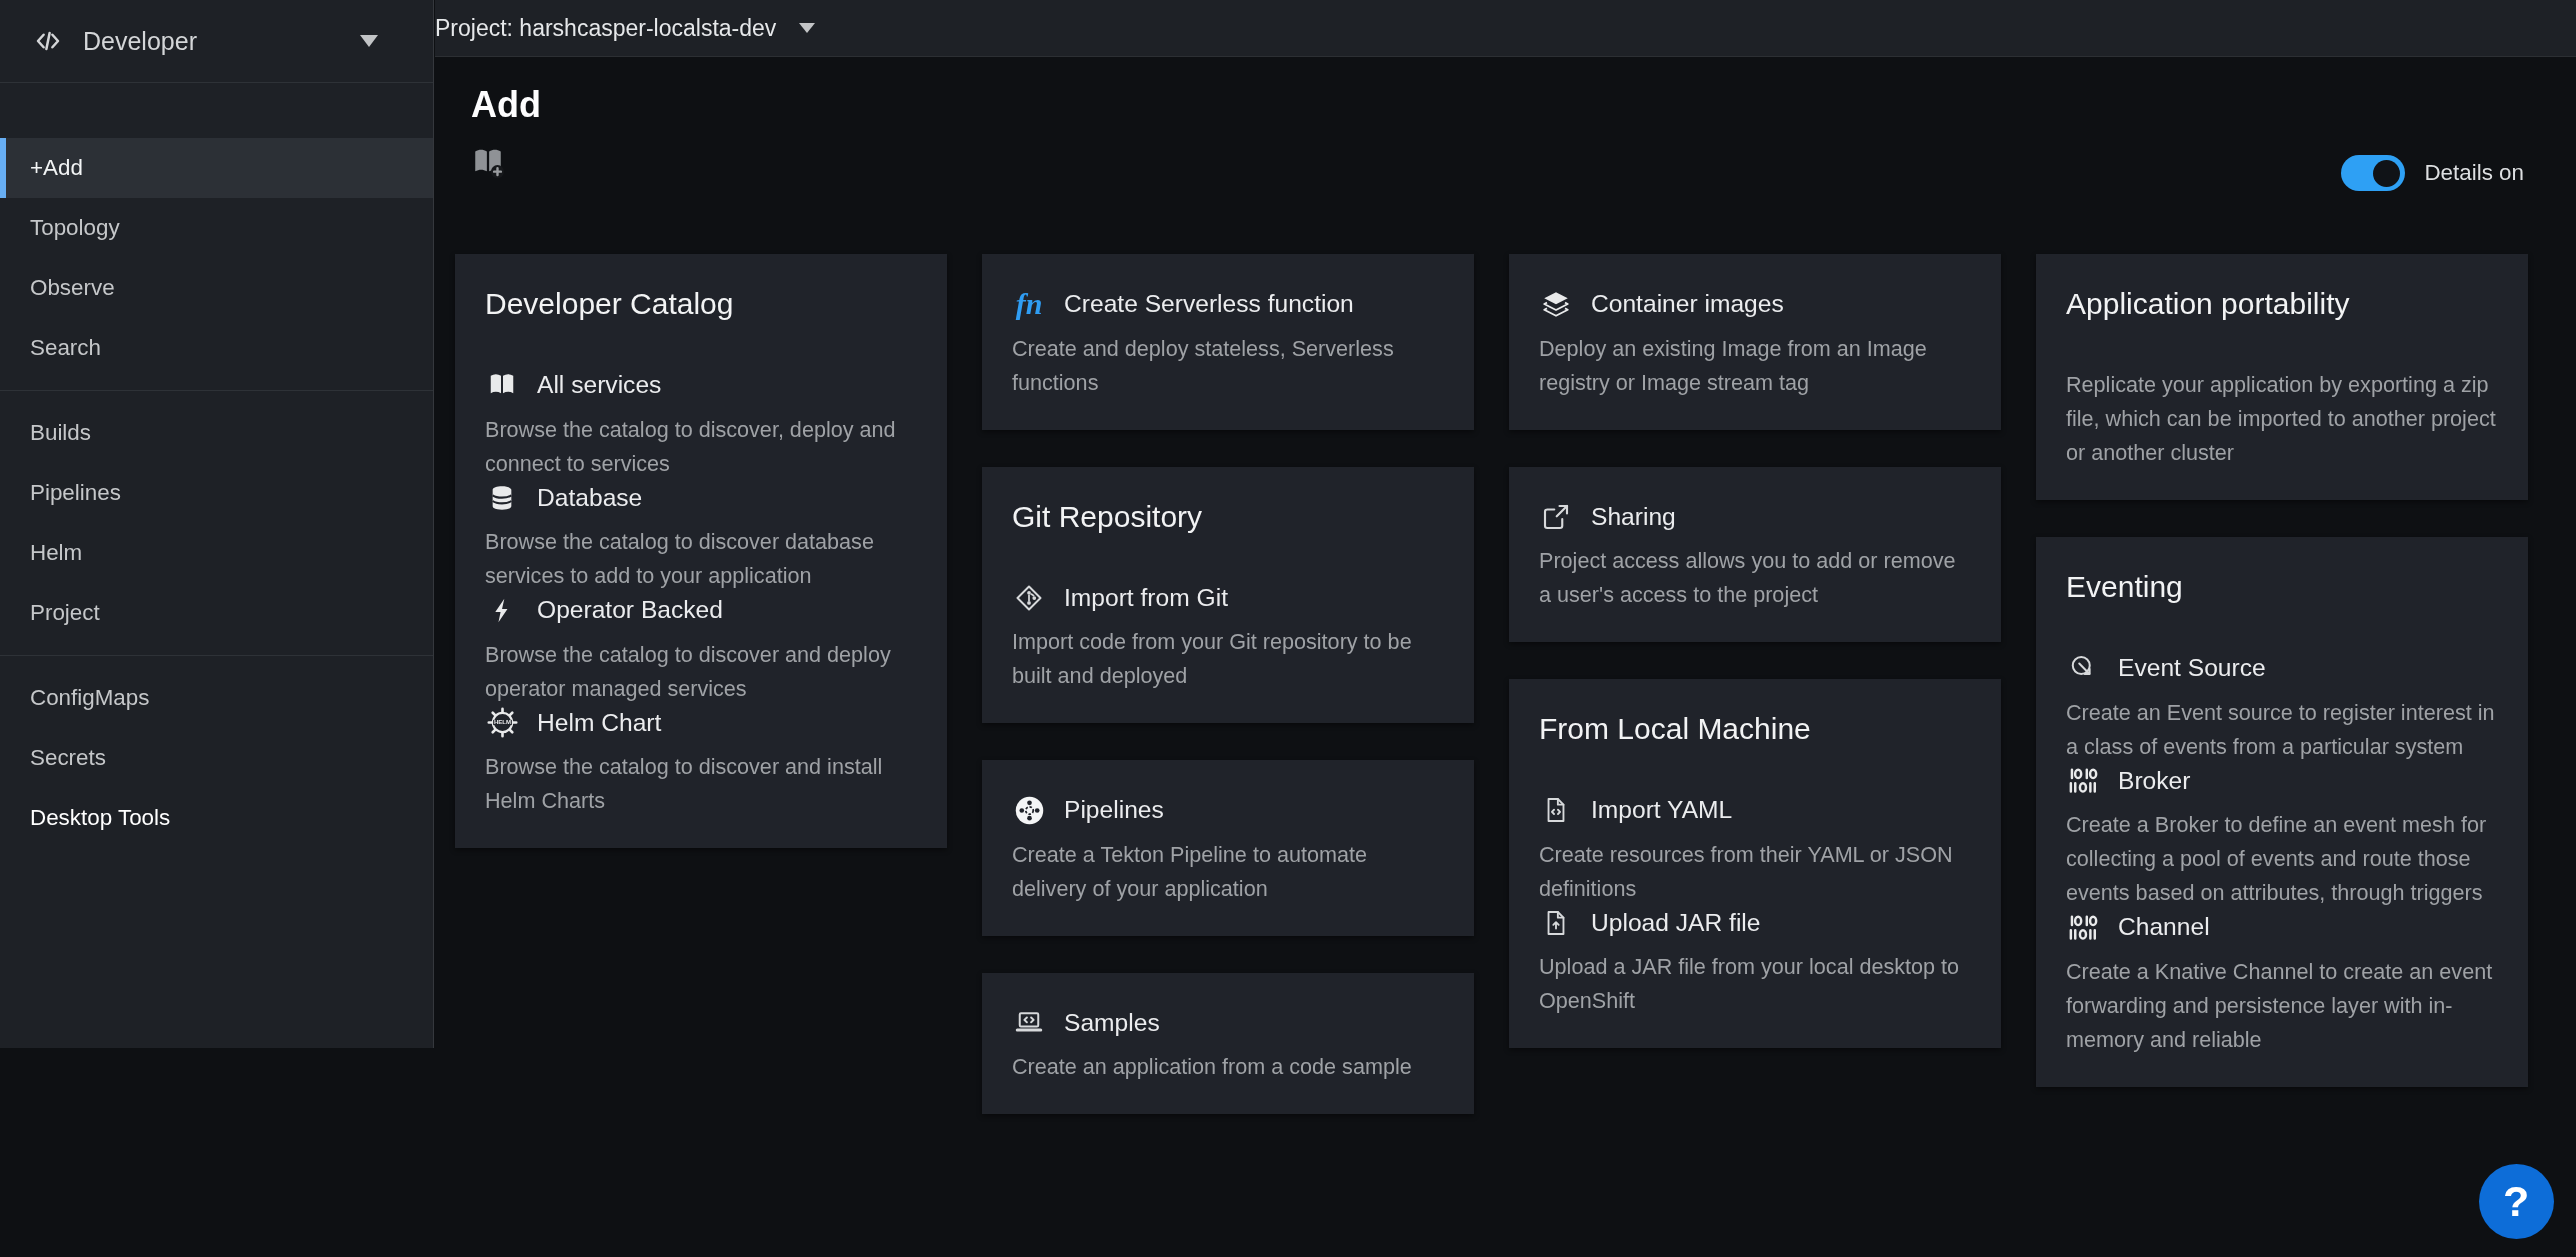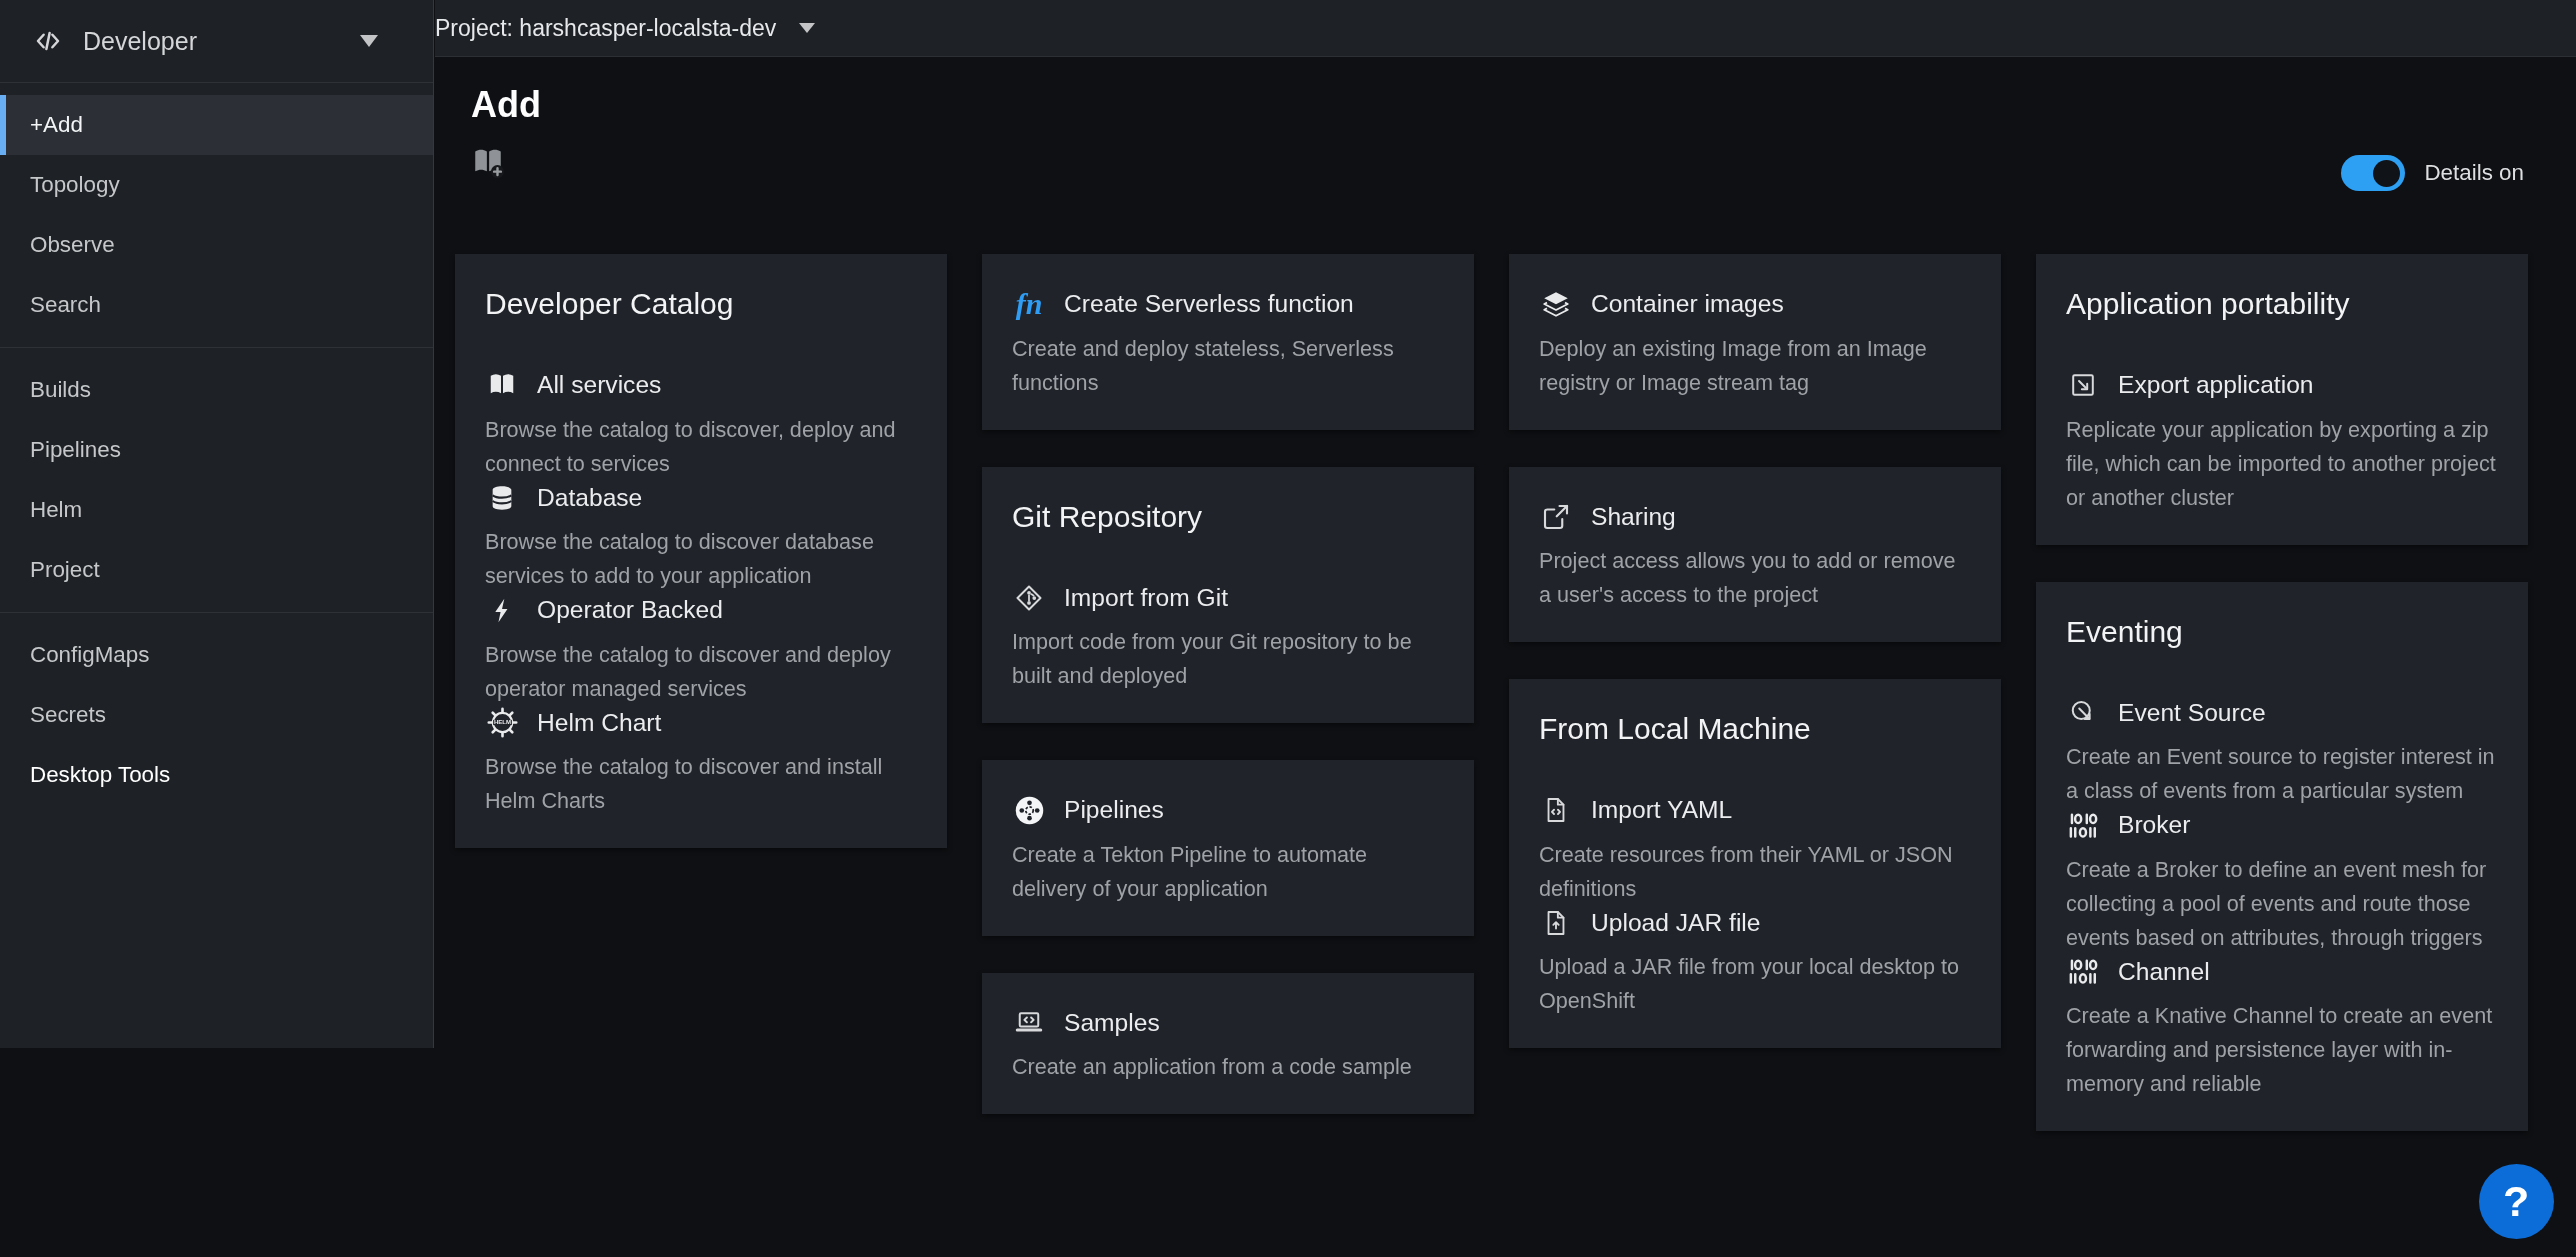--- a/index.html
+++ b/index.html
@@ -14,21 +14,21 @@
     background:#1e2126; border-right:1.5px solid #35383d; }
   .side-header{ height:83px; border-bottom:0.7px solid #2e3237;
     display:flex; align-items:center; justify-content:space-between; padding:0 55px 0 31px; cursor:pointer; }
   .ps-left{ display:flex; align-items:center; gap:18px; font-size:25px; color:#d4d6d8; }
   .caret{ width:0; height:0; border-left:9.7px solid transparent; border-right:9.7px solid transparent;
     border-top:12px solid #c2c4c6; }
   .nav-group{ padding:12px 0; }
   .nav-group + .nav-group{ border-top:0.7px solid #2e3237; }
   .nav-item{ height:60px; display:flex; align-items:center; padding:0 30px;
     font-size:22.4px; color:#c5c7c9; cursor:pointer; }
-  .nav-item.active{ background:#2c3036; border-left:6px solid #67aef3; padding-left:24px; color:#f2f4f5; }
+  .nav-item.active{ background:#2c3036; border-left:6px solid #67aef3; padding-left:24px; color:#f2f4f5;margin-top:43px; }
   .nav-item.bright{ color:#ffffff; }
   
   .topbar{ position:absolute; left:435px; right:0; top:0; height:57px; background:#1e2126;
     border-bottom:0.7px solid #2c2f33; display:flex; align-items:center; }
   .project-selector{ display:flex; align-items:center; gap:22.4px; font-size:23px; color:#e6e8ea; cursor:pointer; }
   .project-selector .caret{ border-left-width:8.2px; border-right-width:8.2px; border-top-width:10.4px; }
   
   .content{ position:absolute; left:435px; top:57px; right:0; bottom:0; overflow:hidden; }
   .page-header{ padding:27px 34px 0 36px; position:relative; }
   .page-title{ margin:0; font-size:36px; line-height:42px; font-weight:600; color:#fdfdfe; }
@@ -306,30 +306,20 @@
           </div>
           <p class="item-desc">Upload a JAR file from your local desktop to OpenShift</p>
         </div>
       </section>
     </div>
 
     <div class="col">
       <section class="card">
         <h2 class="card-title">Application portability</h2>
         <div class="item">
-          <div class="item-head">
-            <span class="icn">
-              <svg width="28" height="28" viewBox="0 0 24 24" fill="none" stroke="#d7d9db" stroke-width="1.7" stroke-linecap="round" stroke-linejoin="round">
-                <rect x="3.6" y="3.6" width="16.8" height="16.8" rx="1.2"></rect>
-                <path d="M8.6 8.6 15.4 15.4"></path>
-                  <path d="M15.6 11v4.6H11"></path>
-              </svg>
-            </span>
-            <span class="item-title">Export application</span>
-          </div>
           <p class="item-desc">Replicate your application by exporting a zip file, which can be imported to another project or another cluster</p>
         </div>
       </section>
 
       <section class="card">
         <h2 class="card-title">Eventing</h2>
         <div class="item">
           <div class="item-head">
             <span class="icn">
               <svg width="30" height="30" viewBox="0 0 24 24" fill="none" stroke="#d7d9db" stroke-width="1.6" stroke-linecap="round" stroke-linejoin="round">

